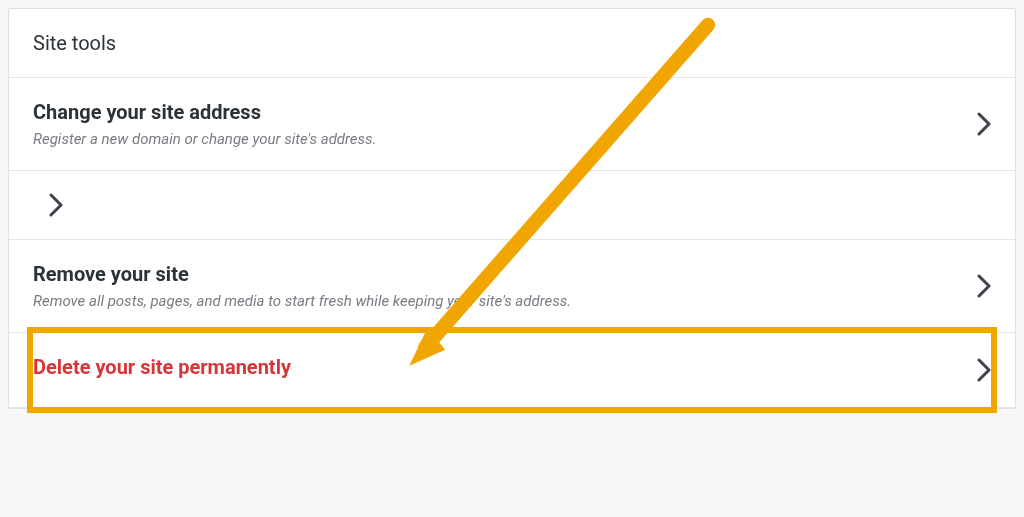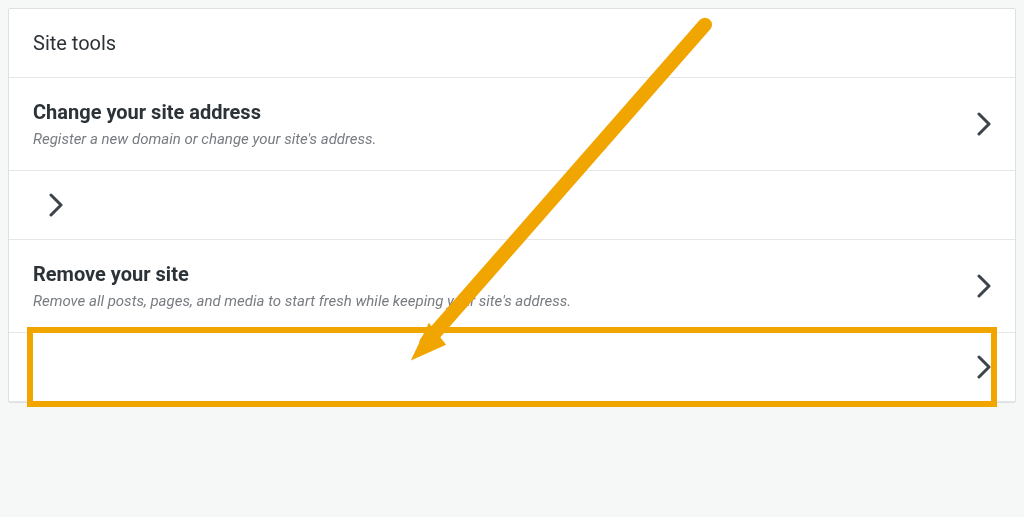--- a/index.html
+++ b/index.html
@@ -106,20 +106,21 @@
     <span class="chevron">
       <svg width="14" height="24" viewBox="0 0 14 24">
           <path d="M2 2 L12 12 L2 22" fill="none" stroke="#3c434a" stroke-width="3" stroke-linecap="round" stroke-linejoin="round"></path>
         </svg>
     </span>
   </div>
 
   <div class="row">
     <div class="highlight-box"></div>
     <div class="row-text">
+      <div class="row-title danger">Delete your site permanently</div>
     </div>
     <span class="chevron">
       <svg width="14" height="24" viewBox="0 0 14 24">
           <path d="M2 2 L12 12 L2 22" fill="none" stroke="#3c434a" stroke-width="3" stroke-linecap="round" stroke-linejoin="round"></path>
         </svg>
     </span>
   </div>
 
   <svg class="arrow-overlay" width="1008" height="501" viewBox="0 0 1008 501">
     <line x1="750" y1="20" x2="395" y2="425" stroke="#f0a500" stroke-width="18" stroke-linecap="round"></line>

